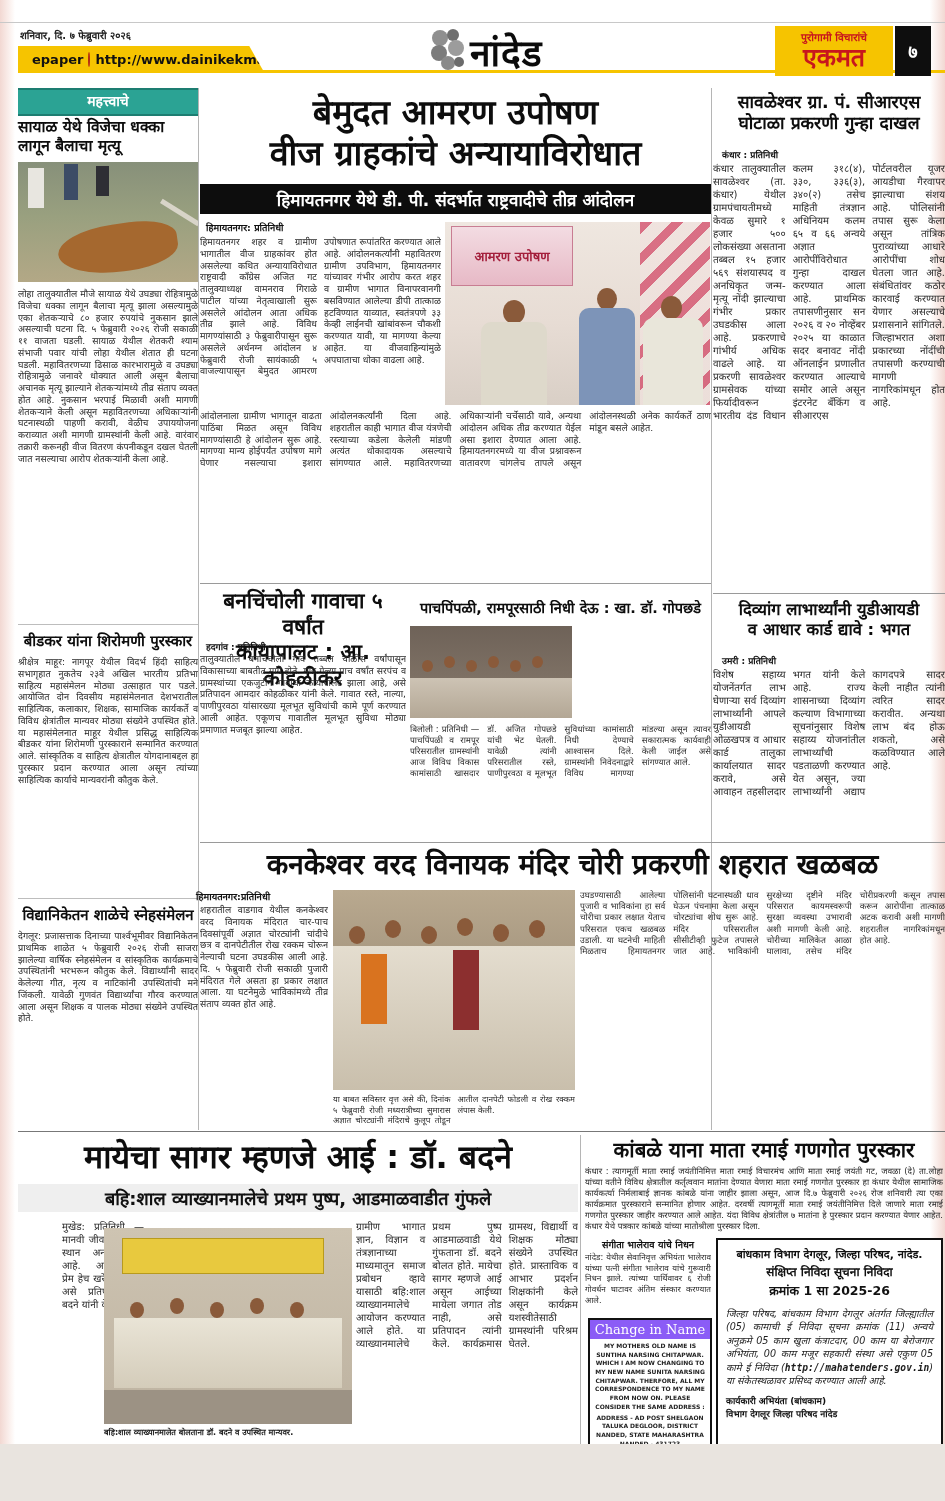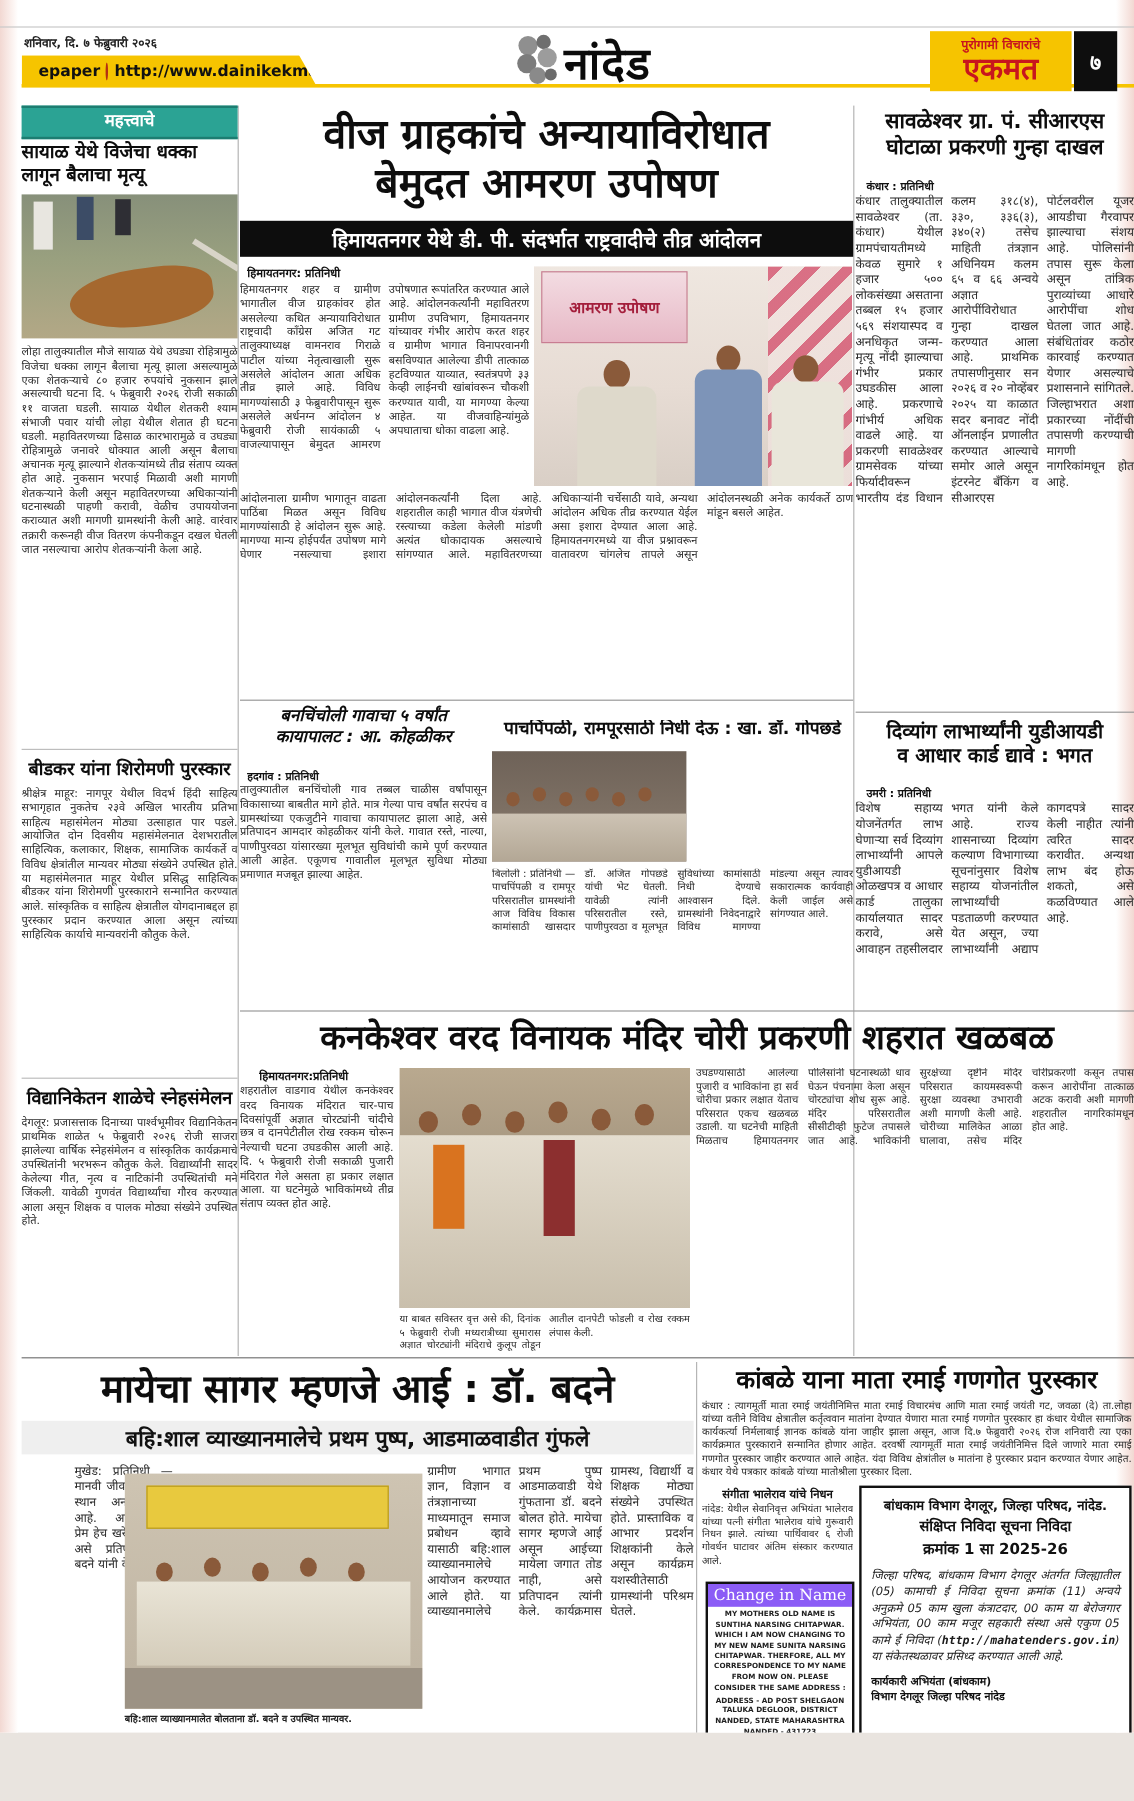--- a/index.html
+++ b/index.html
@@ -81,22 +81,22 @@
 
   <div class="abs rule-h" style="left:18px;top:624px;width:180px;background:#bdbdbd;"></div>
   <div class="abs hl" style="left:18px;top:632px;width:180px;font-size:15px;">बीडकर यांना शिरोमणी पुरस्कार</div>
   <div class="abs body-sm just" style="left:18px;top:656px;width:180px;height:236px;">श्रीक्षेत्र माहूर: नागपूर येथील विदर्भ हिंदी साहित्य सभागृहात नुकतेच २३वे अखिल भारतीय प्रतिभा साहित्य महासंमेलन मोठ्या उत्साहात पार पडले. आयोजित दोन दिवसीय महासंमेलनात देशभरातील साहित्यिक, कलाकार, शिक्षक, सामाजिक कार्यकर्ते व विविध क्षेत्रांतील मान्यवर मोठ्या संख्येने उपस्थित होते. या महासंमेलनात माहूर येथील प्रसिद्ध साहित्यिक बीडकर यांना शिरोमणी पुरस्काराने सन्मानित करण्यात आले. सांस्कृतिक व साहित्य क्षेत्रातील योगदानाबद्दल हा पुरस्कार प्रदान करण्यात आला असून त्यांच्या साहित्यिक कार्याचे मान्यवरांनी कौतुक केले.</div>
 
   <div class="abs rule-h" style="left:18px;top:898px;width:180px;background:#bdbdbd;"></div>
   <div class="abs hl" style="left:18px;top:906px;width:180px;font-size:15px;">विद्यानिकेतन शाळेचे स्नेहसंमेलन</div>
   <div class="abs body-sm just" style="left:18px;top:930px;width:180px;height:198px;">देगलूर: प्रजासत्ताक दिनाच्या पार्श्वभूमीवर विद्यानिकेतन प्राथमिक शाळेत ५ फेब्रुवारी २०२६ रोजी साजरा झालेल्या वार्षिक स्नेहसंमेलन व सांस्कृतिक कार्यक्रमाचे उपस्थितांनी भरभरून कौतुक केले. विद्यार्थ्यांनी सादर केलेल्या गीत, नृत्य व नाटिकांनी उपस्थितांची मने जिंकली. यावेळी गुणवंत विद्यार्थ्यांचा गौरव करण्यात आला असून शिक्षक व पालक मोठ्या संख्येने उपस्थित होते.</div>
 
   <div class="abs hl" style="left:200px;top:92px;width:511px;font-size:34px;">
+    <div>बेमुदत आमरण उपोषण</div>
     <div>वीज ग्राहकांचे अन्यायाविरोधात</div>
-    <div>बेमुदत आमरण उपोषण</div>
   </div>
   <div class="abs" style="left:200px;top:184px;width:511px;height:30px;background:#0d0d0d;color:#fff;display:flex;align-items:center;justify-content:center;font-size:17px;font-weight:700;">हिमायतनगर येथे डी. पी. संदर्भात राष्ट्रवादीचे तीव्र आंदोलन</div>
 
   <div class="abs byline" style="left:206px;top:221px;">हिमायतनगर: प्रतिनिधी</div>
   <div class="abs body-sm just cols2" style="left:200px;top:236px;width:241px;height:170px;">हिमायतनगर शहर व ग्रामीण भागातील वीज ग्राहकांवर होत असलेल्या कथित अन्यायाविरोधात राष्ट्रवादी काँग्रेस अजित गट तालुक्याध्यक्ष वामनराव गिराळे पाटील यांच्या नेतृत्वाखाली सुरू असलेले आंदोलन आता अधिक तीव्र झाले आहे. विविध मागण्यांसाठी ३ फेब्रुवारीपासून सुरू असलेले अर्धनग्न आंदोलन ४ फेब्रुवारी रोजी सायंकाळी ५ वाजल्यापासून बेमुदत आमरण उपोषणात रूपांतरित करण्यात आले आहे. आंदोलनकर्त्यांनी महावितरण ग्रामीण उपविभाग, हिमायतनगर यांच्यावर गंभीर आरोप करत शहर व ग्रामीण भागात विनापरवानगी बसविण्यात आलेल्या डीपी तात्काळ हटविण्यात याव्यात, स्वतंत्रपणे ३३ केव्ही लाईनची खांबांवरून चौकशी करण्यात यावी, या मागण्या केल्या आहेत. या वीजवाहिन्यांमुळे अपघाताचा धोका वाढला आहे.</div>
 
   <div class="abs photo" style="left:445px;top:222px;width:265px;height:183px;background:linear-gradient(180deg,#efe7e0 0%,#e7dcd4 55%,#d9cfc6 100%);">
     <div style="position:absolute;right:0;top:0;width:70px;height:183px;background:repeating-linear-gradient(135deg,#d4526e 0 9px,#f0e2de 9px 22px);opacity:.8;"></div>
     <div style="position:absolute;left:6px;top:4px;width:120px;height:58px;background:linear-gradient(180deg,#f3dce2,#e7b9c6);border:1px solid #c87d92;display:flex;align-items:center;justify-content:center;">
       <span style="font-size:13px;font-weight:800;color:#a41f3c;">आमरण उपोषण</span>
@@ -118,41 +118,41 @@
   <div class="abs byline" style="left:722px;top:148px;font-size:9px;">कंधार : प्रतिनिधी</div>
   <div class="abs body-xs just cols3" style="left:713px;top:162px;width:232px;height:424px;">कंधार तालुक्यातील सावळेश्वर (ता. कंधार) येथील ग्रामपंचायतीमध्ये केवळ सुमारे १ हजार ५०० लोकसंख्या असताना तब्बल १५ हजार ५६९ संशयास्पद व अनधिकृत जन्म-मृत्यू नोंदी झाल्याचा गंभीर प्रकार उघडकीस आला आहे. प्रकरणाचे गांभीर्य अधिक वाढले आहे. या प्रकरणी सावळेश्वर ग्रामसेवक यांच्या फिर्यादीवरून भारतीय दंड विधान कलम ३१८(४), ३३०, ३३६(३), ३४०(२) तसेच माहिती तंत्रज्ञान अधिनियम कलम ६५ व ६६ अन्वये अज्ञात आरोपींविरोधात गुन्हा दाखल करण्यात आला आहे. प्राथमिक तपासणीनुसार सन २०२६ व २० नोव्हेंबर २०२५ या काळात सदर बनावट नोंदी ऑनलाईन प्रणालीत करण्यात आल्याचे समोर आले असून इंटरनेट बँकिंग व सीआरएस पोर्टलवरील यूजर आयडीचा गैरवापर झाल्याचा संशय आहे. पोलिसांनी तपास सुरू केला असून तांत्रिक पुराव्यांच्या आधारे आरोपींचा शोध घेतला जात आहे. संबंधितांवर कठोर कारवाई करण्यात येणार असल्याचे प्रशासनाने सांगितले. जिल्हाभरात अशा प्रकारच्या नोंदींची तपासणी करण्याची मागणी नागरिकांमधून होत आहे.</div>
 
   <div class="abs hl" style="left:713px;top:600px;width:232px;font-size:16.5px;">
     <div>दिव्यांग लाभार्थ्यांनी युडीआयडी</div>
     <div>व आधार कार्ड द्यावे : भगत</div>
   </div>
   <div class="abs byline" style="left:722px;top:654px;font-size:9px;">उमरी : प्रतिनिधी</div>
   <div class="abs body-xs just cols3" style="left:713px;top:668px;width:232px;height:170px;">विशेष सहाय्य योजनेंतर्गत लाभ घेणाऱ्या सर्व दिव्यांग लाभार्थ्यांनी आपले युडीआयडी ओळखपत्र व आधार कार्ड तालुका कार्यालयात सादर करावे, असे आवाहन तहसीलदार भगत यांनी केले आहे. राज्य शासनाच्या दिव्यांग कल्याण विभागाच्या सूचनांनुसार विशेष सहाय्य योजनांतील लाभार्थ्यांची पडताळणी करण्यात येत असून, ज्या लाभार्थ्यांनी अद्याप कागदपत्रे सादर केली नाहीत त्यांनी त्वरित सादर करावीत. अन्यथा लाभ बंद होऊ शकतो, असे कळविण्यात आले आहे.</div>
 
-  <div class="abs hl" style="left:200px;top:589px;width:206px;font-size:14px;font-style:italic;">
+  <div class="abs hl" style="left:200px;top:589px;width:206px;font-size:21px;">
     <div>बनचिंचोली गावाचा ५ वर्षांत</div>
     <div>कायापालट : आ. कोहळीकर</div>
   </div>
   <div class="abs byline" style="left:206px;top:640px;font-size:9px;">हदगांव : प्रतिनिधी</div>
   <div class="abs body-sm just" style="left:200px;top:653px;width:206px;height:186px;">तालुक्यातील बनचिंचोली गाव तब्बल चाळीस वर्षांपासून विकासाच्या बाबतीत मागे होते. मात्र गेल्या पाच वर्षांत सरपंच व ग्रामस्थांच्या एकजुटीने गावाचा कायापालट झाला आहे, असे प्रतिपादन आमदार कोहळीकर यांनी केले. गावात रस्ते, नाल्या, पाणीपुरवठा यांसारख्या मूलभूत सुविधांची कामे पूर्ण करण्यात आली आहेत. एकूणच गावातील मूलभूत सुविधा मोठ्या प्रमाणात मजबूत झाल्या आहेत.</div>
 
   <div class="abs hl" style="left:410px;top:600px;width:301px;font-size:14.5px;white-space:nowrap;overflow:hidden;">पाचपिंपळी, रामपूरसाठी निधी देऊ : खा. डॉ. गोपछडे</div>
   <div class="abs photo" style="left:410px;top:626px;width:162px;height:92px;background:linear-gradient(180deg,#6e6258 0%,#8a7c6e 100%);">
     <div class="head" style="left:12px;top:34px;width:11px;height:12px;"></div>
     <div class="head" style="left:34px;top:30px;width:11px;height:12px;"></div>
     <div class="head" style="left:56px;top:34px;width:11px;height:12px;"></div>
     <div class="head" style="left:78px;top:30px;width:11px;height:12px;"></div>
     <div class="head" style="left:100px;top:34px;width:11px;height:12px;"></div>
     <div class="head" style="left:122px;top:30px;width:11px;height:12px;"></div>
     <div style="position:absolute;left:0;top:52px;width:162px;height:40px;background:linear-gradient(180deg,#cdc3b4,#b3a795);"></div>
   </div>
   <div class="abs body-xs just cols4" style="left:410px;top:724px;width:301px;height:116px;font-size:8.5px;">बिलोली : प्रतिनिधी — पाचपिंपळी व रामपूर परिसरातील ग्रामस्थांनी आज विविध विकास कामांसाठी खासदार डॉ. अजित गोपछडे यांची भेट घेतली. यावेळी त्यांनी परिसरातील रस्ते, पाणीपुरवठा व मूलभूत सुविधांच्या कामांसाठी निधी देण्याचे आश्वासन दिले. ग्रामस्थांनी निवेदनाद्वारे विविध मागण्या मांडल्या असून त्यावर सकारात्मक कार्यवाही केली जाईल असे सांगण्यात आले.</div>
 
   <div class="abs hl" style="left:200px;top:848px;width:745px;font-size:28px;white-space:nowrap;">कनकेश्वर वरद विनायक मंदिर चोरी प्रकरणी शहरात खळबळ</div>
-  <div class="abs byline" style="left:216px;top:890px;">हिमायतनगर:प्रतिनिधी</div>
+  <div class="abs byline" style="left:196px;top:890px;">हिमायतनगर:प्रतिनिधी</div>
   <div class="abs body-sm just" style="left:200px;top:904px;width:128px;height:224px;">शहरातील वाडगाव येथील कनकेश्वर वरद विनायक मंदिरात चार-पाच दिवसांपूर्वी अज्ञात चोरट्यांनी चांदीचे छत्र व दानपेटीतील रोख रक्कम चोरून नेल्याची घटना उघडकीस आली आहे. दि. ५ फेब्रुवारी रोजी सकाळी पुजारी मंदिरात गेले असता हा प्रकार लक्षात आला. या घटनेमुळे भाविकांमध्ये तीव्र संताप व्यक्त होत आहे.</div>
 
   <div class="abs photo" style="left:333px;top:890px;width:242px;height:200px;background:linear-gradient(180deg,#b9a98f 0%,#9b8c77 60%,#837564 100%);">
     <div class="head" style="left:16px;top:36px;width:16px;height:18px;"></div>
     <div class="head" style="left:52px;top:30px;width:16px;height:18px;"></div>
     <div class="head" style="left:88px;top:36px;width:16px;height:18px;"></div>
     <div class="head" style="left:124px;top:28px;width:16px;height:18px;"></div>
     <div class="head" style="left:160px;top:34px;width:16px;height:18px;"></div>
     <div class="head" style="left:196px;top:30px;width:16px;height:18px;"></div>
     <div style="position:absolute;left:0;top:56px;width:242px;height:144px;background:linear-gradient(180deg,#e4ddcf,#c9bfac);"></div>

